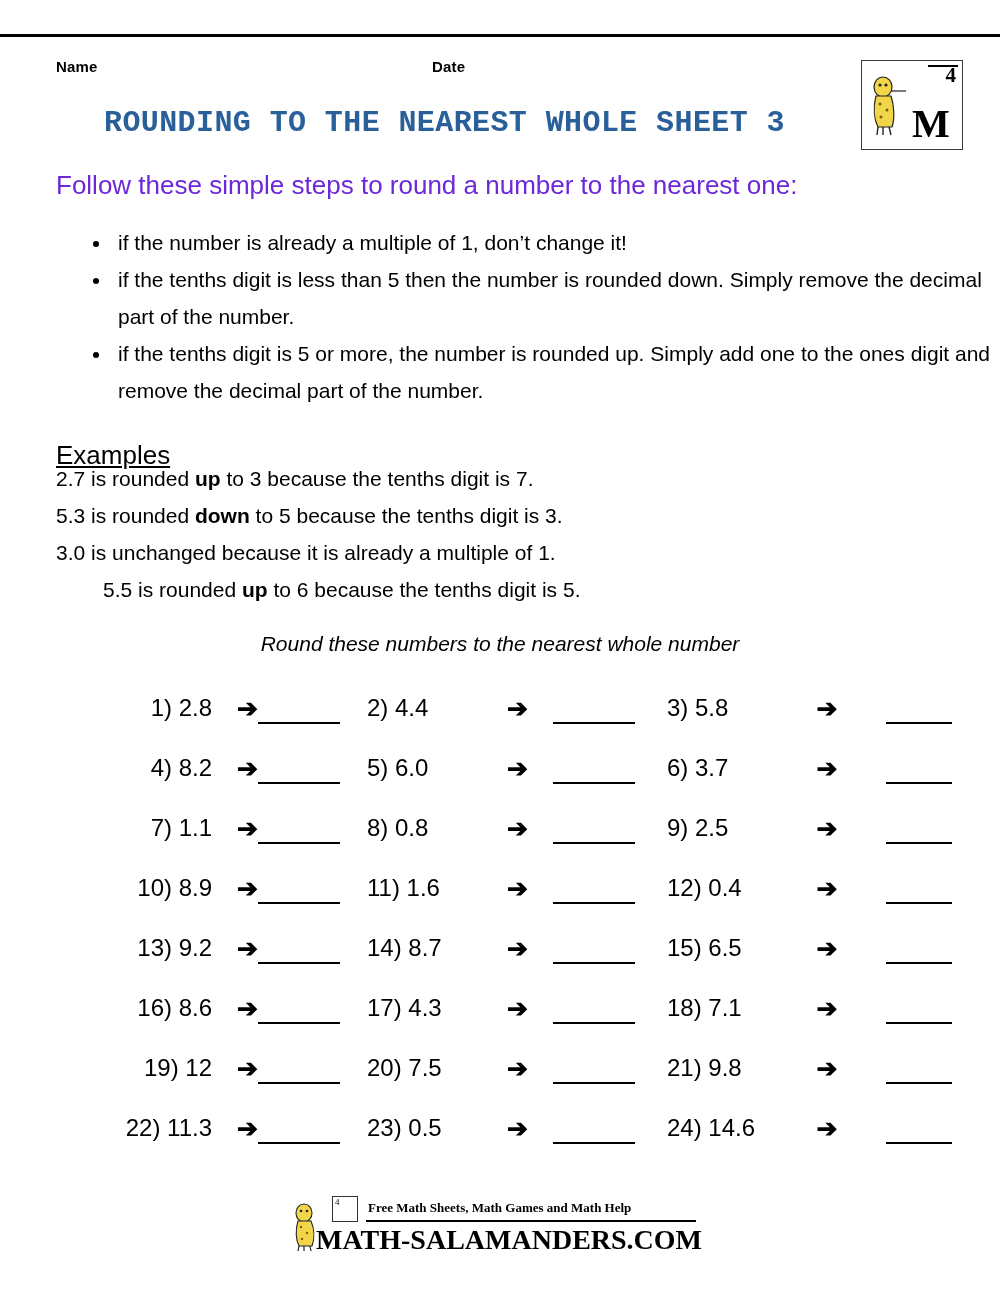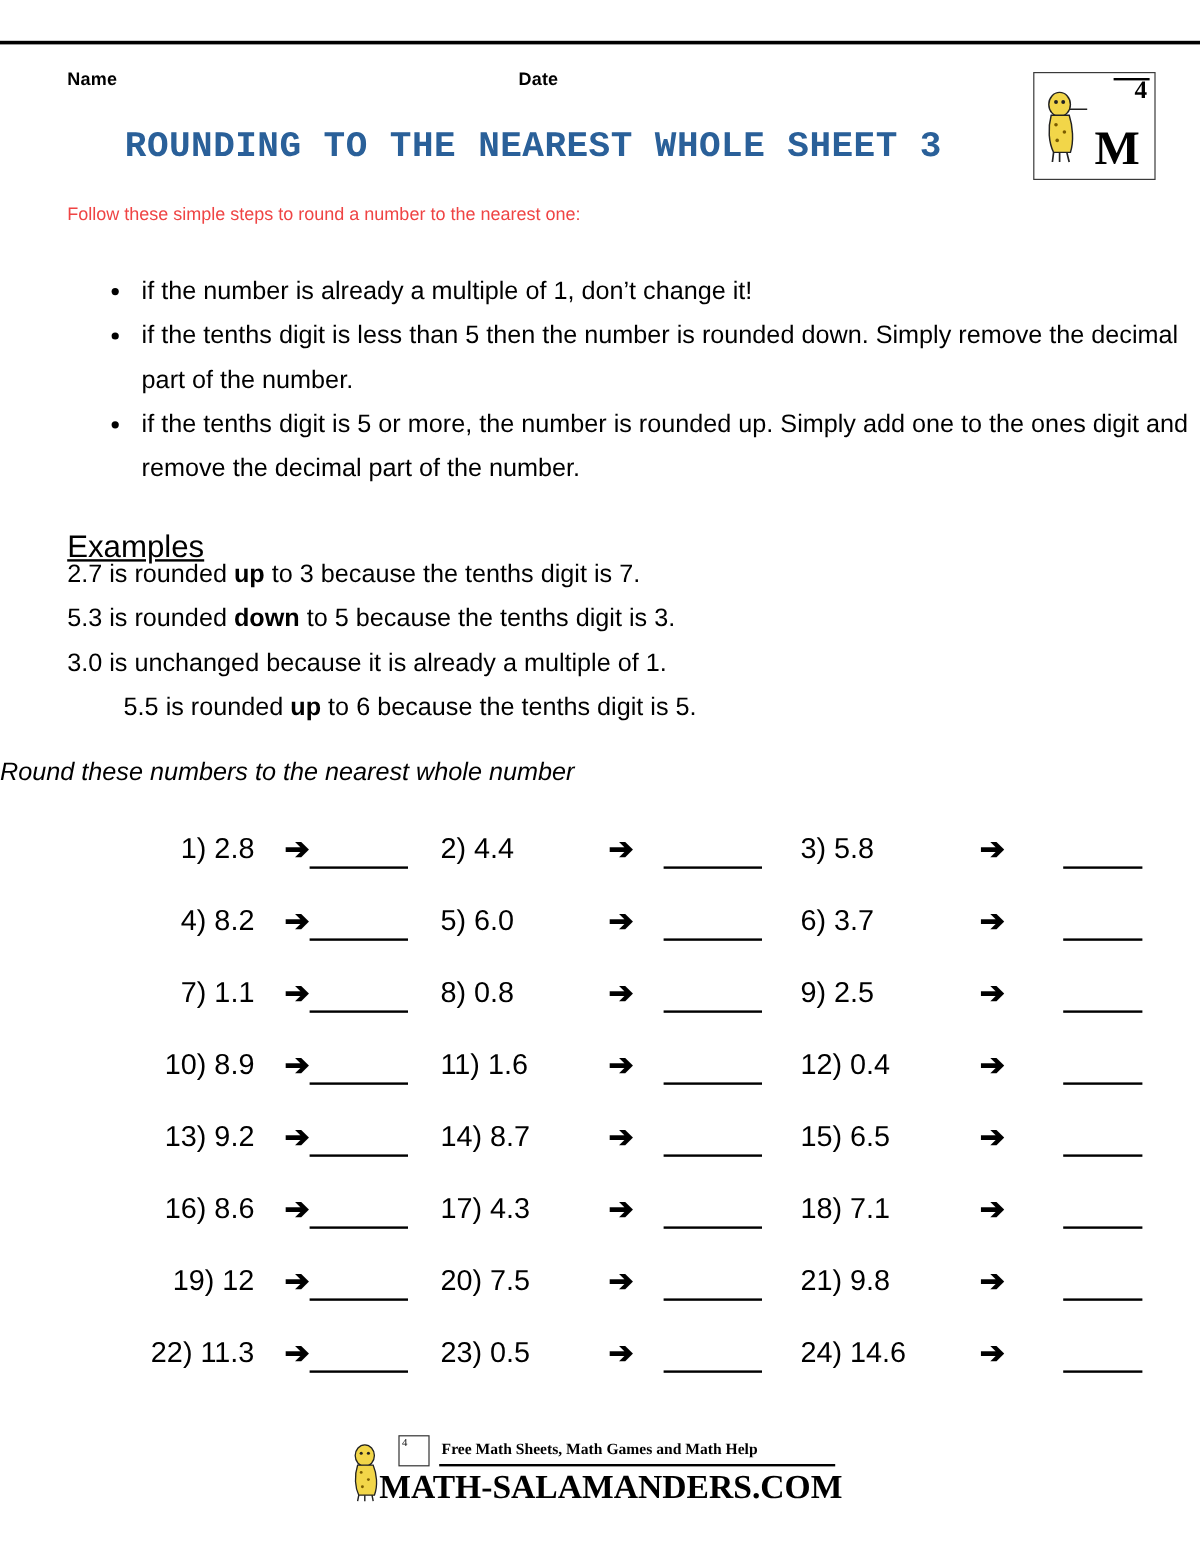--- a/index.html
+++ b/index.html
@@ -102,22 +102,22 @@
     font-weight: bold;
     color: #2a6099;
     letter-spacing: 0.4px;
     font-family: Liberation Mono, monospace;
     margin-left: 48px;
   }
   .intro {
     position: absolute;
     top: 170px;
     left: 56px;
-    font-size: 15px;
-    color: #ef4444;
+    font-size: 26px;
+    color: #6d28d9;
     text-align: center;
   }
   .bullets {
     position: absolute;
     top: 224px;
     left: 78px;
     width: 880px;
     margin: 0;
     padding: 0 0 0 34px;
     font-size: 21px;
@@ -143,21 +143,21 @@
   .ex1 { top: 467px; }
   .ex2 { top: 504px; }
   .ex3 { top: 541px; }
   .ex4 { top: 578px; margin-left: 47px; }
   .ex-line b { font-weight: bold; }
   .instruction {
     position: absolute;
     top: 632px;
     left: 0;
     width: 1000px;
-    text-align: left;
+    text-align: center;
     font-size: 21px;
     font-style: italic;
   }
   .grid {
     position: absolute;
     top: 678px;
     left: 52px;
     width: 900px;
   }
   .qrow {

